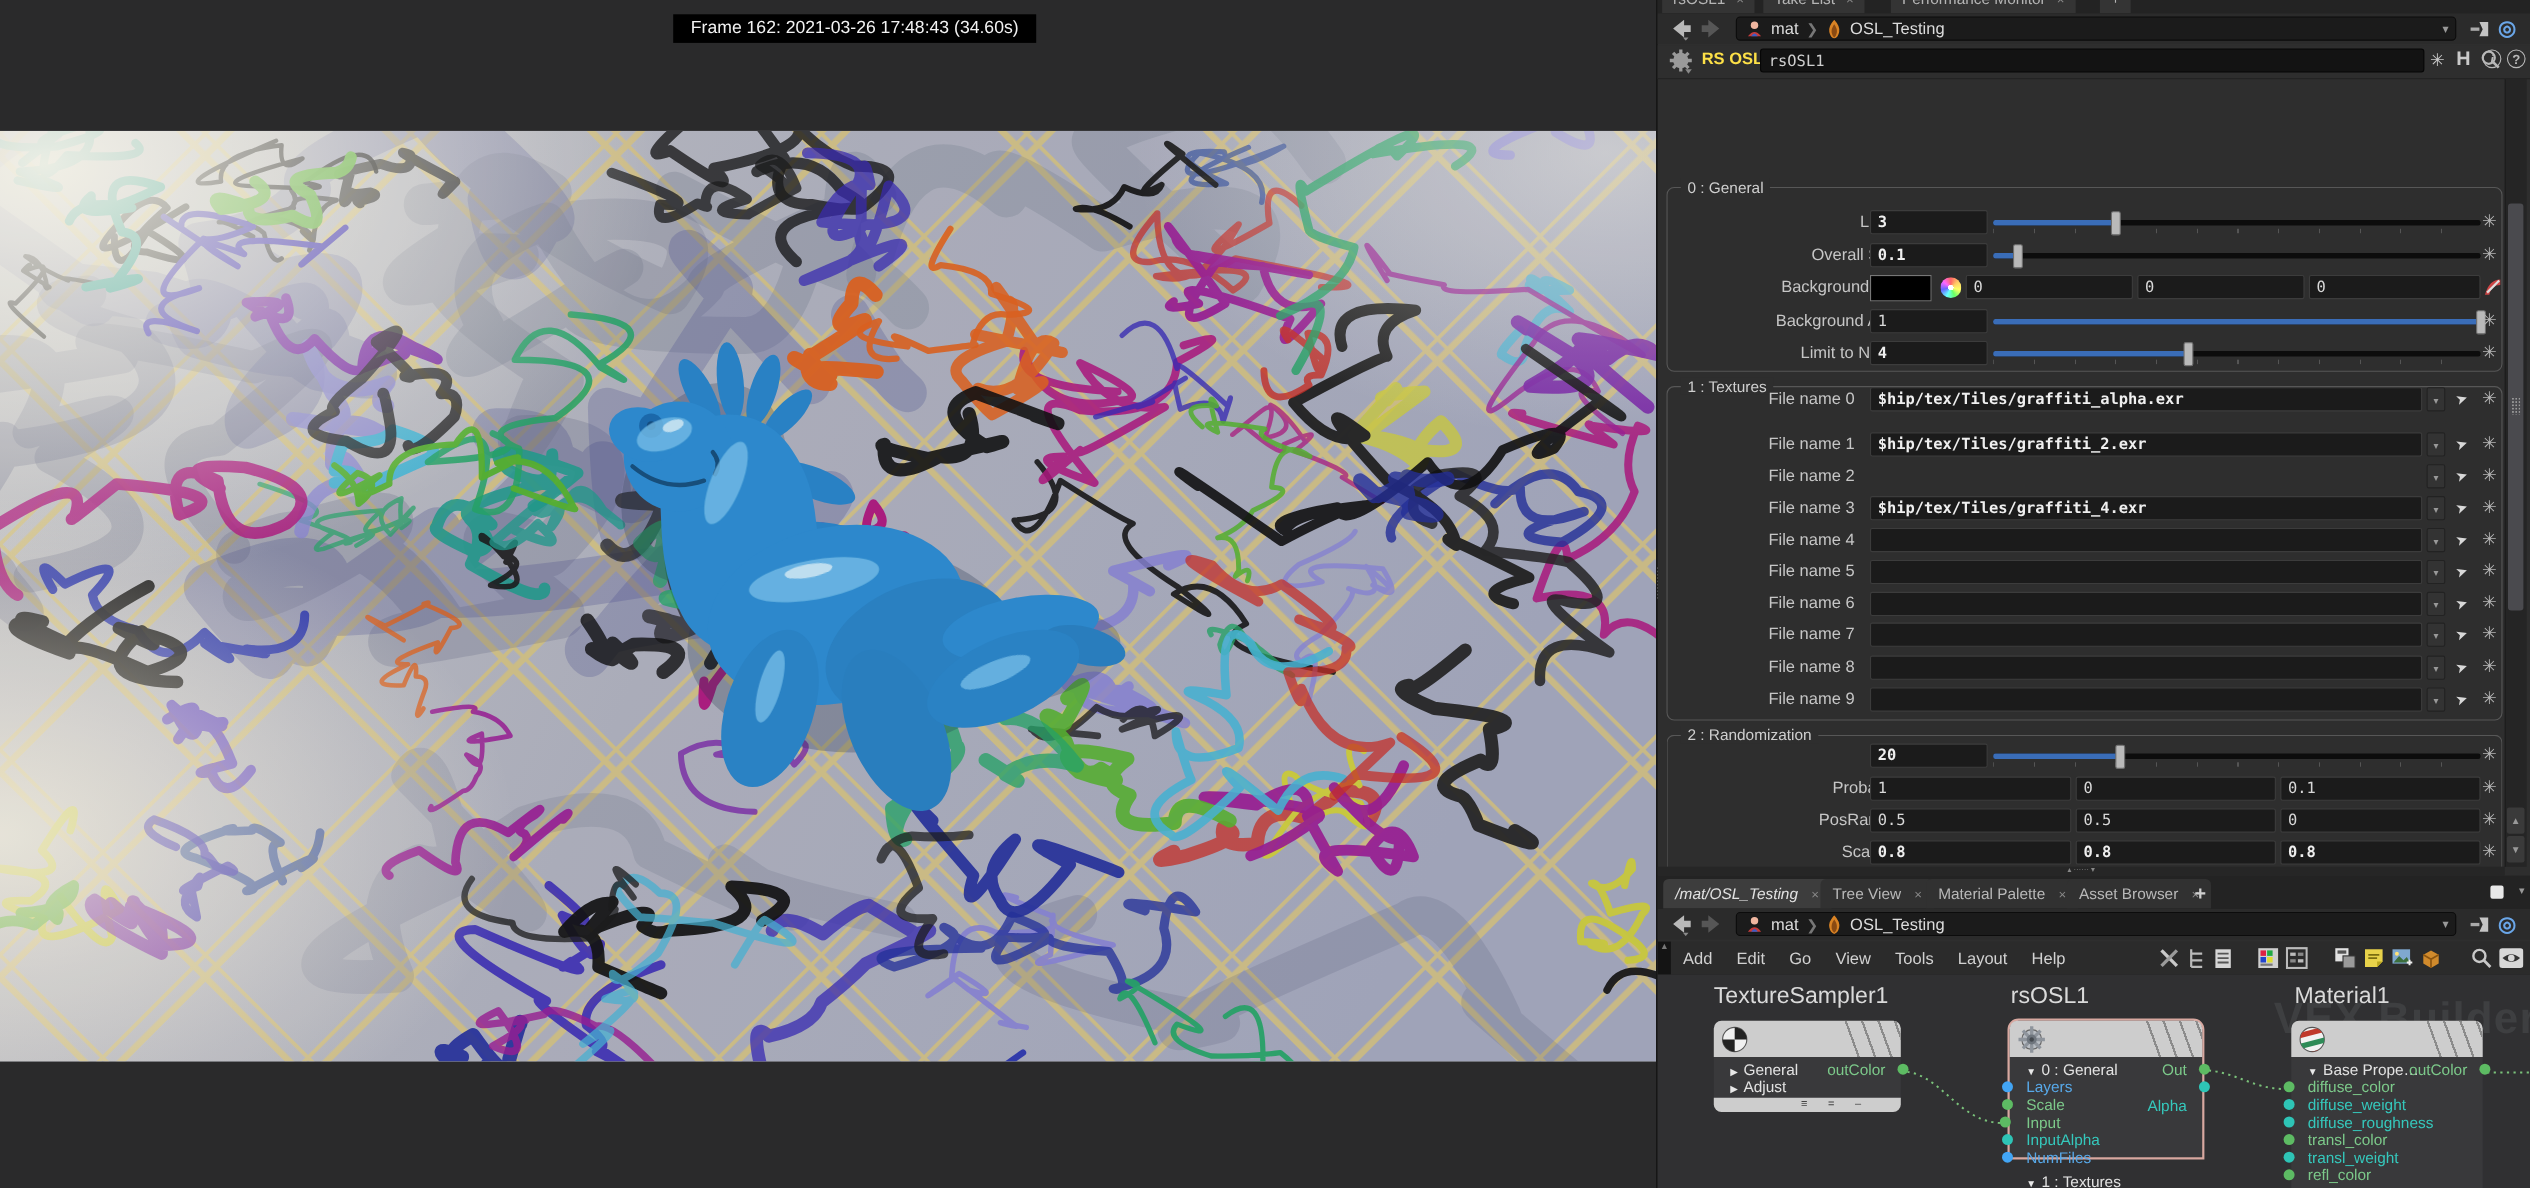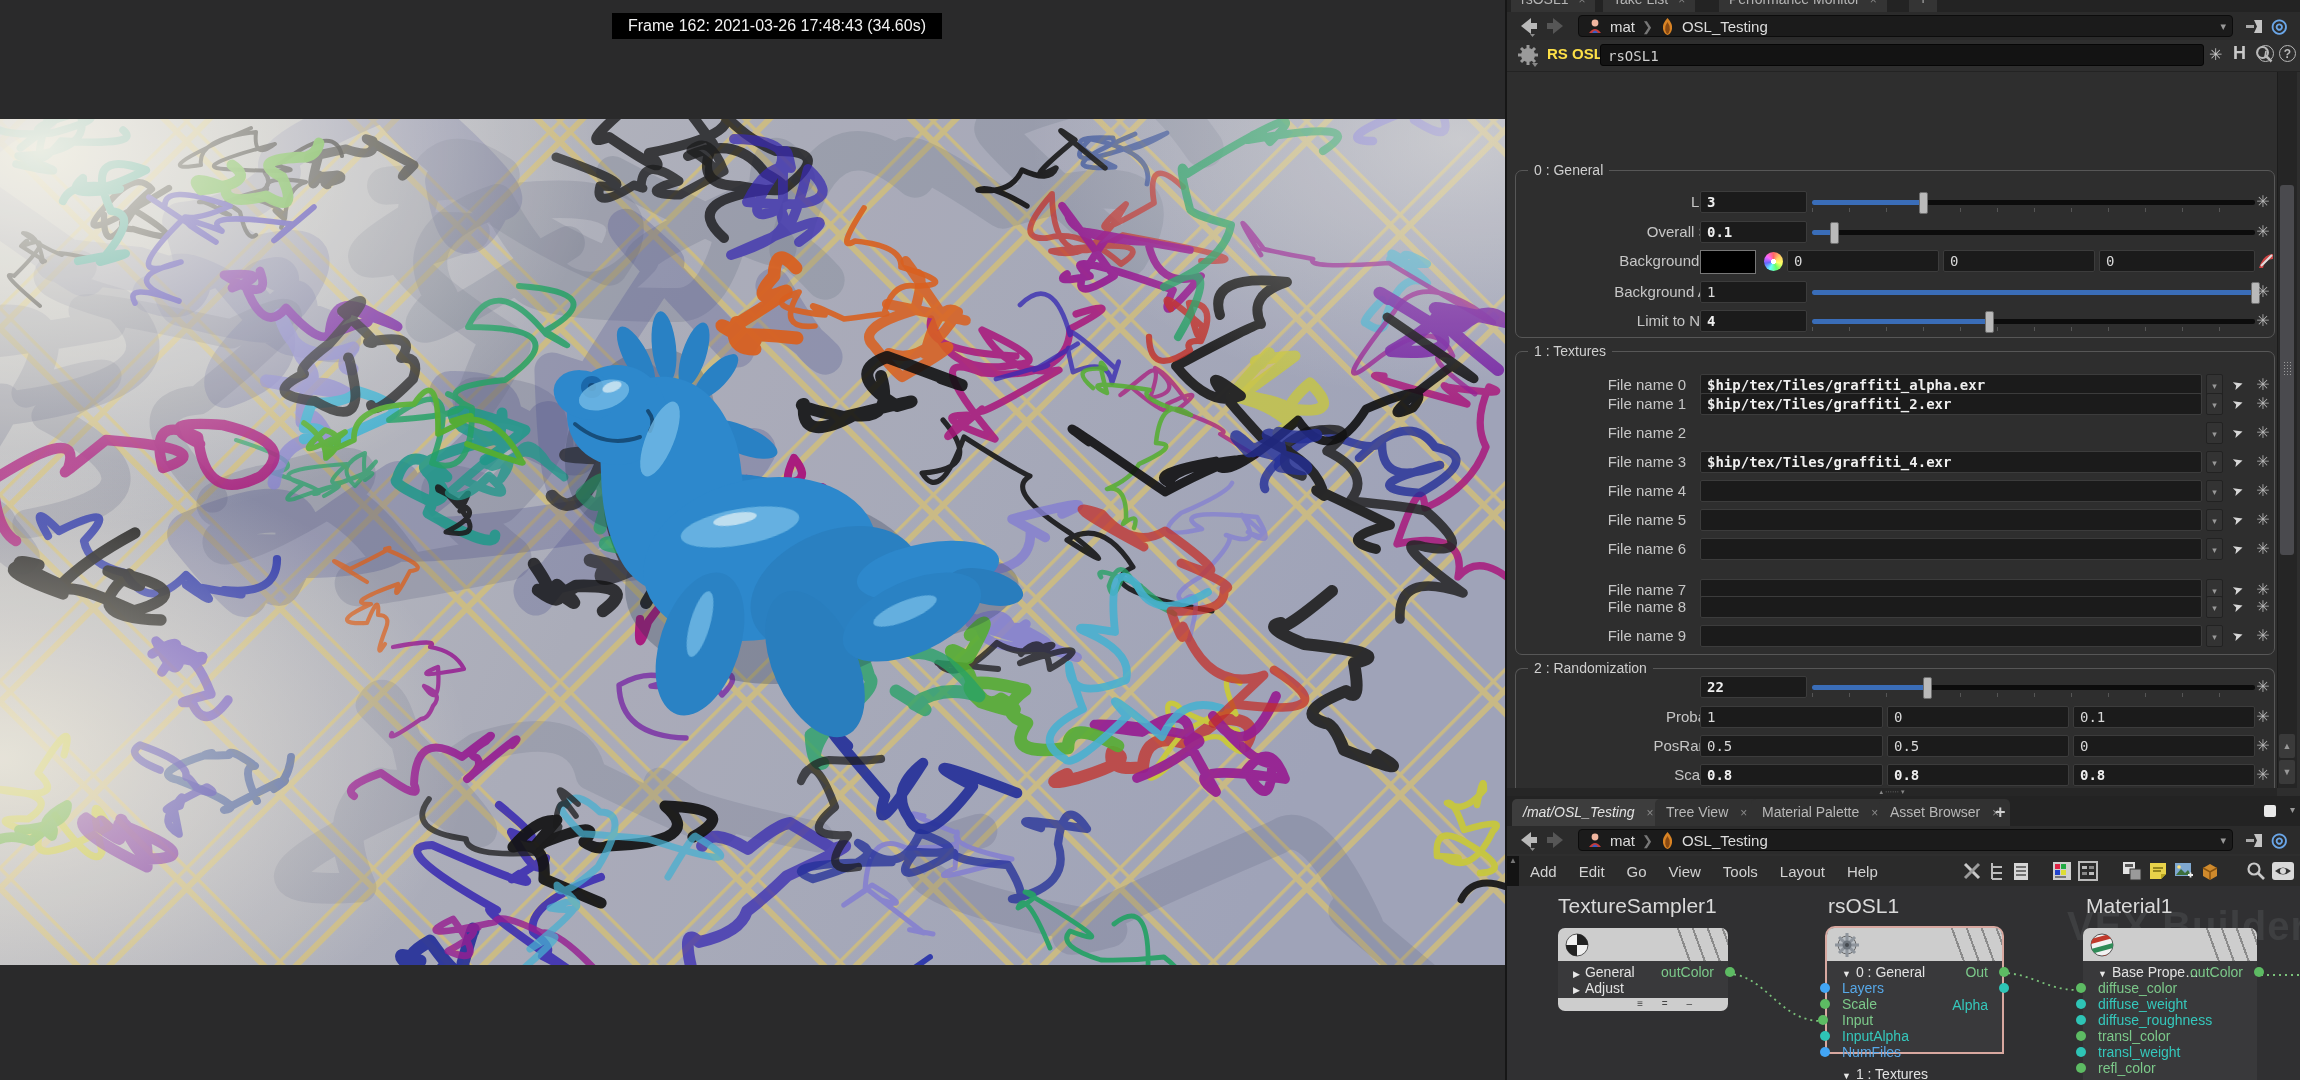--- a/index.html
+++ b/index.html
@@ -429,21 +429,21 @@
             <div class="track"></div>
             <div class="fill" style="width: 40%;"></div>
             <div class="handle" style="left: calc(40% - 4px);"></div>
           </div>
         <span class="snow">✳</span>
       </div>
     </div>
 
     <div class="group" style="top:279px;height:302px;">
       <span class="gtitle">1 : Textures</span>
-    <div class="prow" style="top: 22px; left: 0px; width: 756px; text-decoration: underline;">
+    <div class="prow" style="top: 0; left: 0px; width: 756px; text-decoration: underline;">
           <span class="plabel" style="right:586px;width:470px;">File name 0</span>
           <div class="field bold" style="left:184px;width:502px;">$hip/tex/Tiles/graffiti_alpha.exr</div>
           <div class="ddbtn">▾</div>
           <div class="filebtn">➤</div>
           <span class="snow">✳</span>
         </div>
         <div class="prow" style="top: 41px; left: 0px; width: 756px;">
           <span class="plabel" style="right:586px;width:470px;">File name 1</span>
           <div class="field bold" style="left:184px;width:502px;">$hip/tex/Tiles/graffiti_2.exr</div>
           <div class="ddbtn">▾</div>
@@ -477,21 +477,21 @@
           <div class="filebtn">➤</div>
           <span class="snow">✳</span>
         </div>
         <div class="prow" style="top: 186px; left: 0px; width: 756px;">
           <span class="plabel" style="right:586px;width:470px;">File name 6</span>
           <div class="field bold" style="left:184px;width:502px;"></div>
           <div class="ddbtn">▾</div>
           <div class="filebtn">➤</div>
           <span class="snow">✳</span>
         </div>
-        <div class="prow" style="top: 227px; left: 0px; width: 756px;">
+        <div class="prow" style="top: 214px; left: 0px; width: 756px;">
           <span class="plabel" style="right:586px;width:470px;">File name 7</span>
           <div class="field bold" style="left:184px;width:502px;"></div>
           <div class="ddbtn">▾</div>
           <div class="filebtn">➤</div>
           <span class="snow">✳</span>
         </div>
         <div class="prow" style="top: 244px; left: 0px; width: 756px;">
           <span class="plabel" style="right:586px;width:470px;">File name 8</span>
           <div class="field bold" style="left:184px;width:502px;"></div>
           <div class="ddbtn">▾</div>
@@ -504,21 +504,21 @@
           <div class="ddbtn">▾</div>
           <div class="filebtn">➤</div>
           <span class="snow">✳</span>
         </div>
       </div>
 
     <div class="group" style="top:596px;height:200px;border-bottom:none;border-radius:7px 7px 0 0;">
       <span class="gtitle">2 : Randomization</span>
       <div class="prow" style="top:7px;left:0;width:756px;">
         <span class="plabel" style="right:536px;width:520px;">Seed</span>
-        <div class="field bold" style="left:184px;width:107px;">22</div>
+        <div class="field bold" style="left:184px;width:107px;">20</div>
         <div class="slider ticks">
             <div class="track"></div>
             <div class="fill" style="width: 26%;"></div>
             <div class="handle" style="left: calc(26% - 4px);"></div>
           </div>
         <span class="snow">✳</span>
       </div>
       <div class="prow" style="top:37px;left:0;width:756px;">
         <span class="plabel" style="right:536px;width:520px;">Probability</span>
         <div class="field" style="left:184px;width:183px;">1</div>

